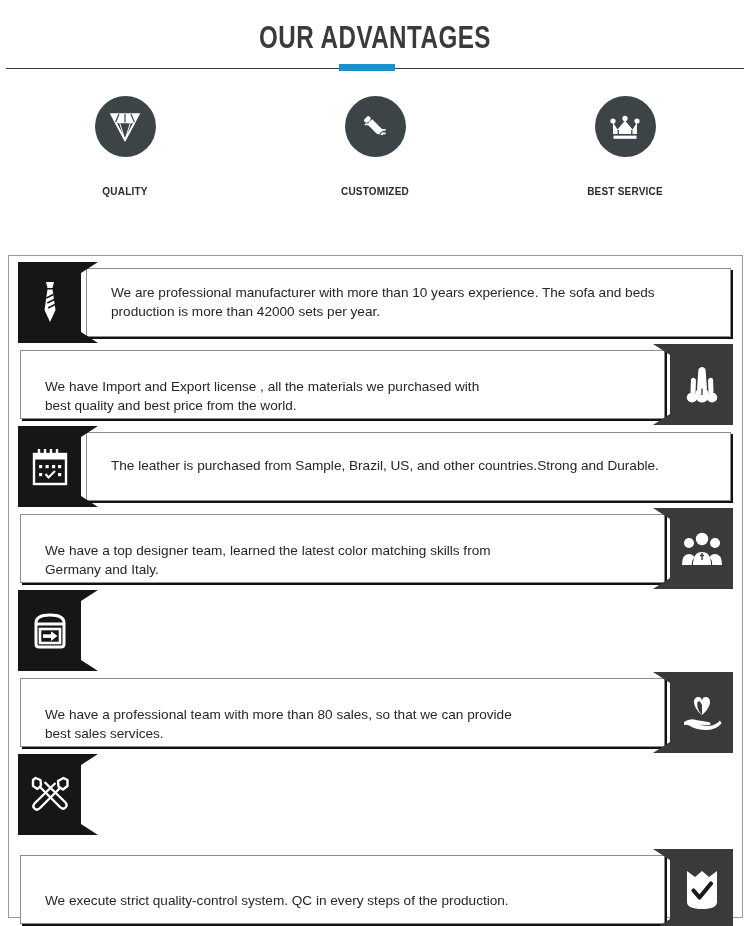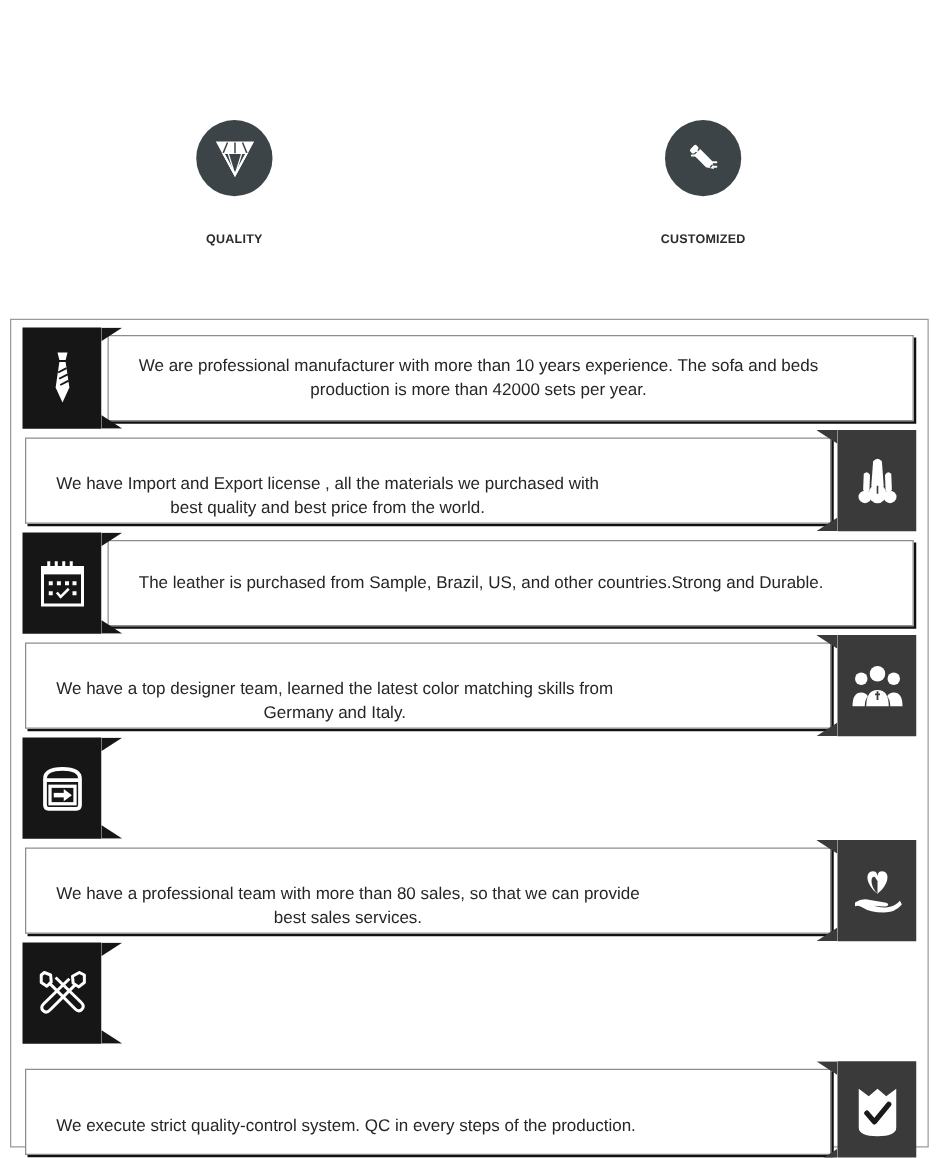--- a/index.html
+++ b/index.html
@@ -117,21 +117,20 @@
     top: 262px;
     width: 735px;
     height: 656px;
   }
 
   .row {
     position: absolute;
     left: 0;
     width: 735px;
     height: 81px;
-    text-align: center;
   }
 
   
   .icon-tile {
     position: absolute;
     top: 0;
     width: 63px;
     height: 81px;
     background: #161616;
     display: flex;
@@ -191,20 +190,25 @@
   }
 
   .row.left .panel-text  { margin-left: 24px; }
   .row.right .panel-text { margin-left: 24px; margin-top: 24px; }
 </style>
 </head>
 <body>
 
 <div id="page">
 
+  <div class="header">
+    <div class="header-title">OUR ADVANTAGES</div>
+    <div class="header-rule"></div>
+    <div class="header-accent"></div>
+  </div>
 
   <div class="features">
 
     <div class="feature">
       <div class="feature-circle">
         <svg width="34" height="30" viewBox="0 0 34 30">
           <g fill="#ffffff">
             <path d="M3 2 L31 2 L17 28 Z" fill="none" stroke="#ffffff" stroke-width="1.6"></path>
             <path d="M3 2 L31 2 L26.5 10.5 L7.5 10.5 Z"></path>
             <path d="M7.5 10.5 L26.5 10.5 L17 28 Z" fill="none" stroke="#ffffff" stroke-width="1.4"></path>
@@ -233,20 +237,38 @@
             <path d="M7.5 10.8 L11.5 10.8"></path>
             <path d="M7.5 14.4 L10.2 14.4"></path>
             <path d="M23.0 19.8 L27.0 19.8"></path>
             <path d="M24.3 23.4 L27.0 23.4"></path>
           </g>
         </svg>
       </div>
       <div class="feature-label">CUSTOMIZED</div>
     </div>
 
+    <div class="feature">
+      <div class="feature-circle">
+        <svg width="34" height="28" viewBox="0 0 34 28">
+          <g fill="#ffffff">
+            <path d="M5 9.5 L9.5 16.5 L17 7.5 L24.5 16.5 L29 9.5 L29 21 L5 21 Z"></path>
+            <circle cx="5" cy="8" r="2.6"></circle>
+            <circle cx="17" cy="5.4" r="2.6"></circle>
+            <circle cx="29" cy="8" r="2.6"></circle>
+            <rect x="5.5" y="22.6" width="23" height="3.2"></rect>
+          </g>
+          <g stroke="#3c4447" stroke-width="1.3">
+            <path d="M10.2 17 L10.2 21"></path>
+            <path d="M23.8 17 L23.8 21"></path>
+          </g>
+        </svg>
+      </div>
+      <div class="feature-label">BEST SERVICE</div>
+    </div>
 
   </div>
 
   <div class="list-frame"></div>
 
   <div class="rows">
 
     <div class="row left" style="top:0px;">
       <div class="icon-tile">
         <svg width="30" height="48" viewBox="0 0 30 48">

